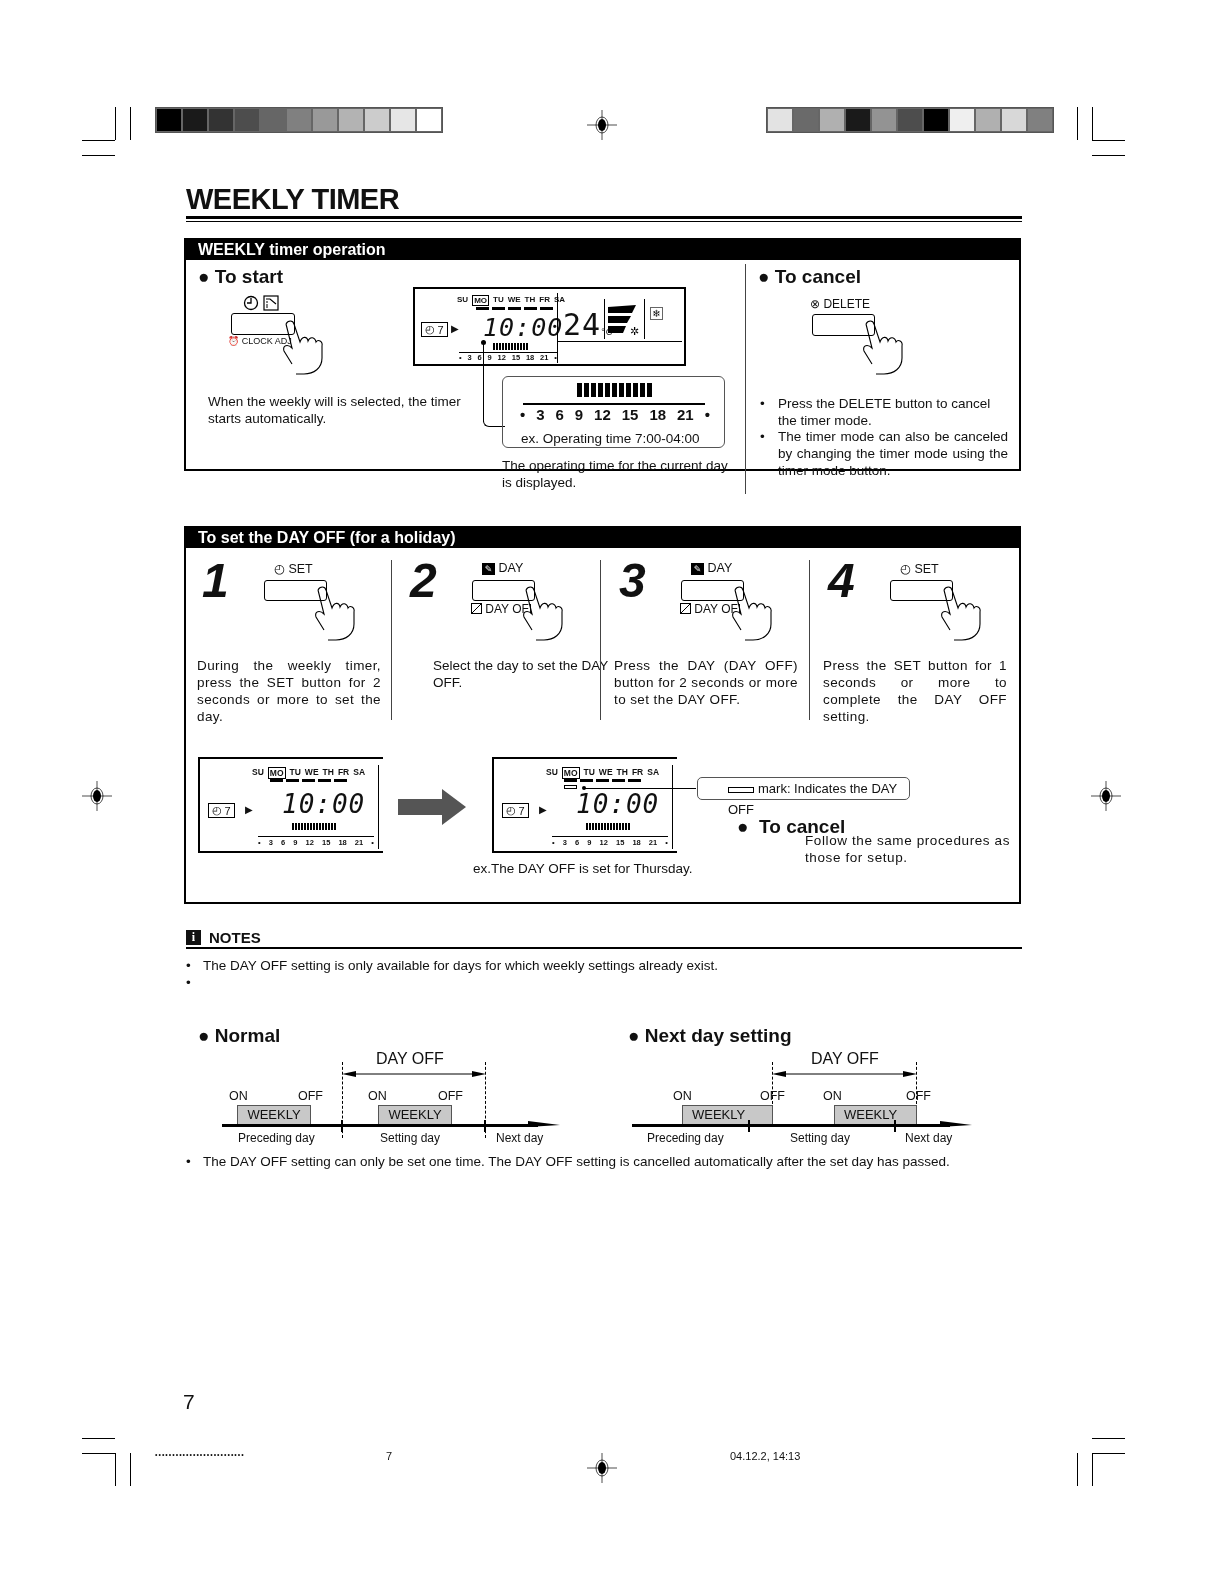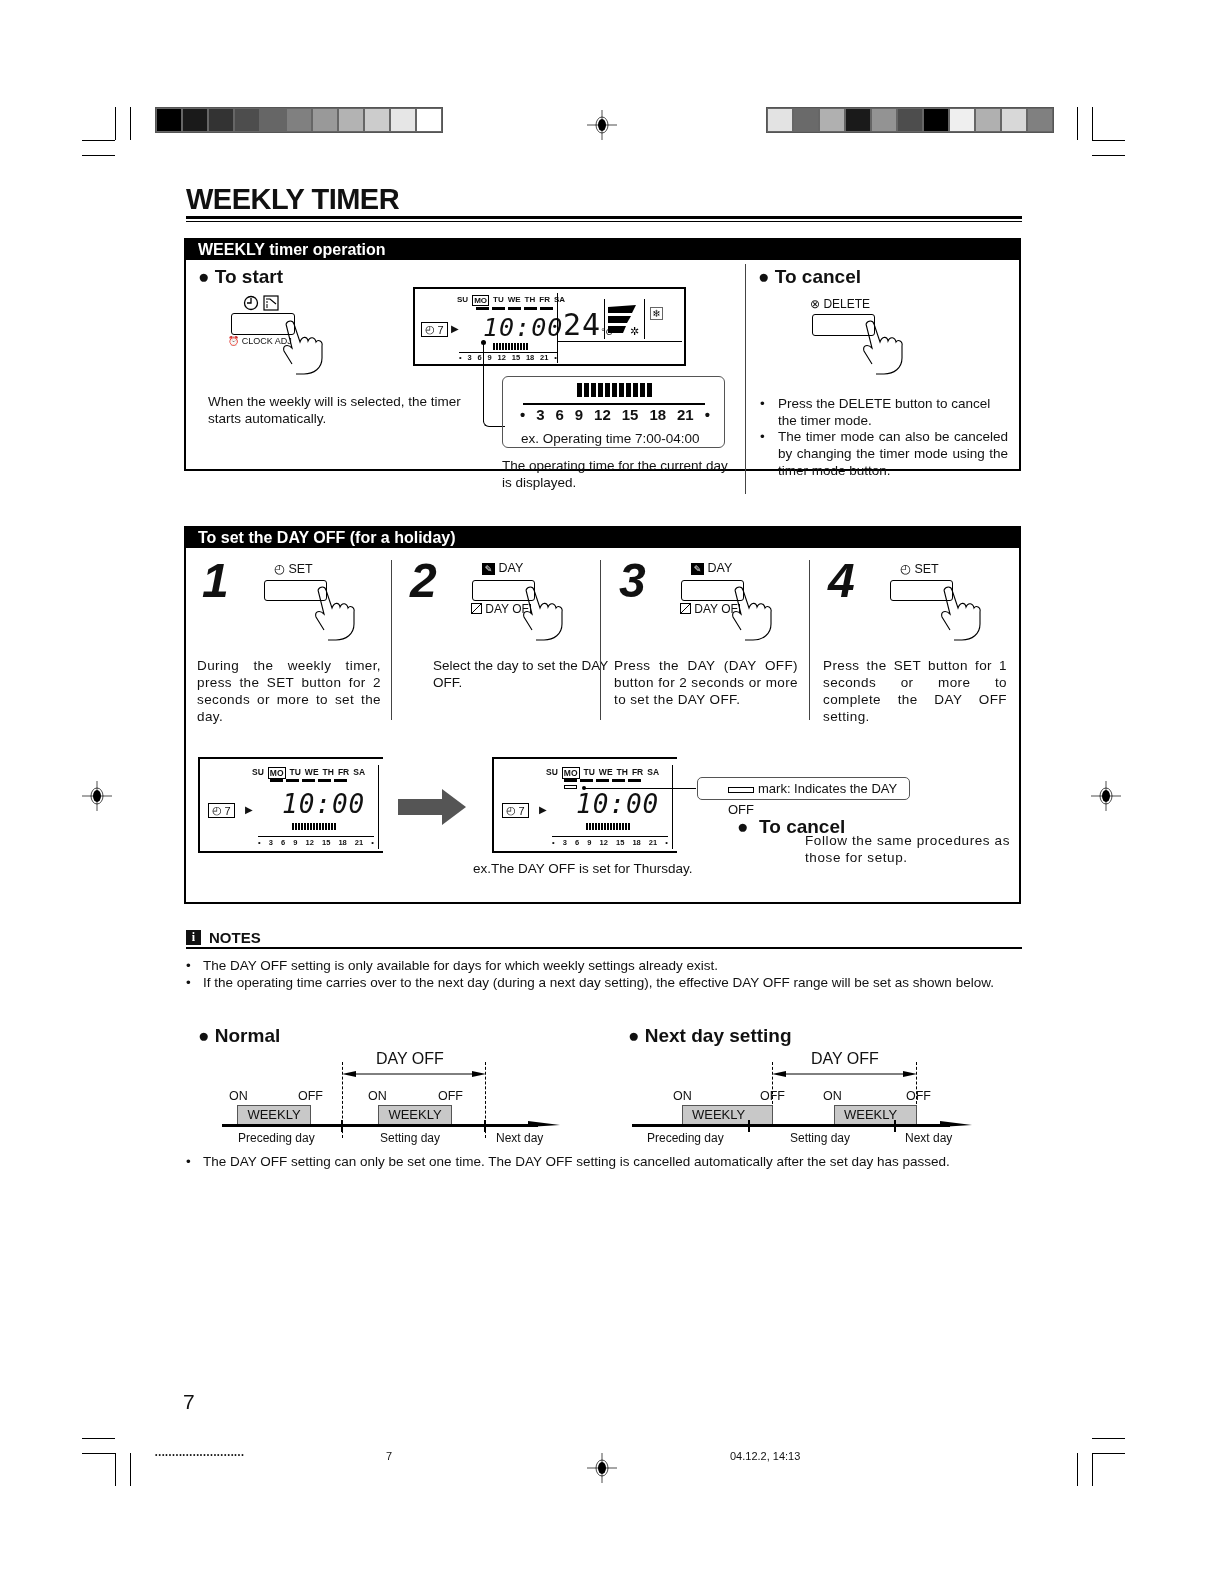--- a/index.html
+++ b/index.html
@@ -433,21 +433,21 @@
 <div class="abs bullet-head" style="left:737px;top:816px;">●&nbsp;&nbsp;<span>To cancel</span></div>
 <div class="abs txt" style="left:757px;top:832px;width:242px;letter-spacing:0.6px;margin-left:48px;">Follow the same procedures as those for setup.</div>
 
 <div class="abs notes-head">
   <span class="info-icon">i</span>
   <span>NOTES</span>
 </div>
 <div class="abs notes-rule"></div>
 
 <div class="note" style="left:203px;top:957px;"><span class="dot">•</span><span>The DAY OFF setting is only available for days for which weekly settings already exist.</span></div>
-<div class="note" style="left:203px;top:974px;"><span class="dot">•</span><span>If the operating time carries over to the next day (during a next day setting), the effective DAY OFF range will be set as shown below.</span></div>
+<div class="note" style="left:203px;top:974px;"><span class="dot">•</span></div>
 
 <div class="abs bullet-head" style="left:198px;top:1025px;">● <span>Normal</span></div>
 <div class="dash" style="left:342px;top:1062px;height:76px;"></div>
 <div class="dash" style="left:485px;top:1062px;height:76px;"></div>
 <svg class="abs" style="left:342px;top:1069px;" width="144" height="10" viewBox="0 0 144 10">
     <line x1="6" y1="5" x2="138" y2="5" stroke="#000" stroke-width="1"></line>
     <polygon points="0,5 14,2 14,8" fill="#000"></polygon>
     <polygon points="144,5 130,2 130,8" fill="#000"></polygon>
   </svg>
 <div class="diag-lbl" style="left:376px;top:1050px;font-size:16px;">DAY OFF</div>

